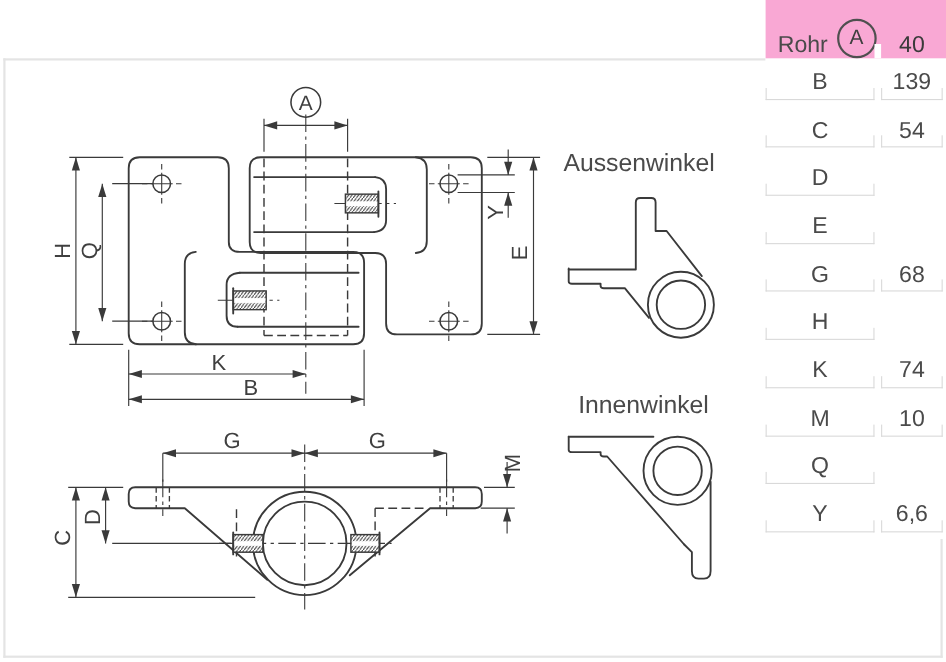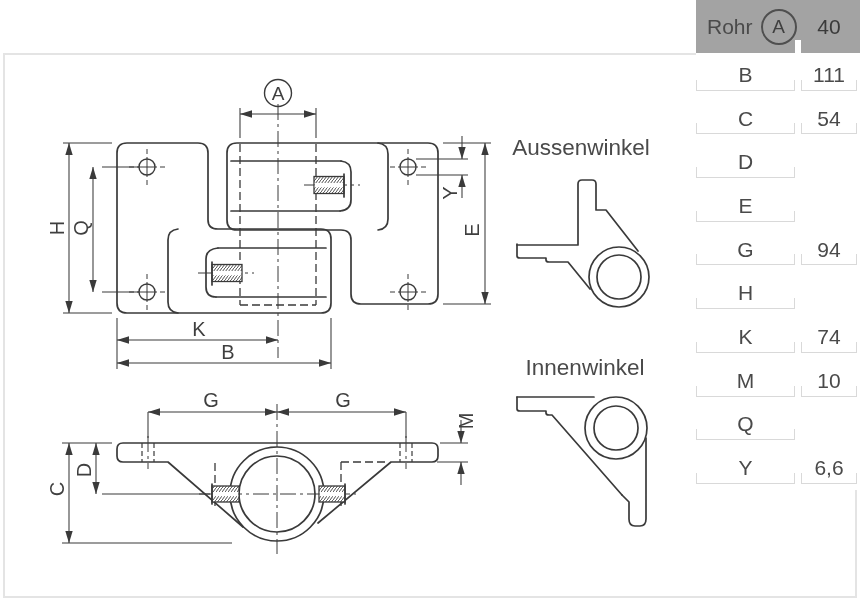--- a/index.html
+++ b/index.html
@@ -25,21 +25,21 @@
   .arr2{marker-start:url(#arw);marker-end:url(#arw)}
   .arr1{marker-end:url(#arw)}
   .scr {fill:url(#thr);stroke:#3a3a3a;stroke-width:1.3}
   #drawing text{font-family:"Liberation Sans",sans-serif;font-size:20px;fill:#3f3f3f}
   #drawing text.vlabel{font-size:22.5px;fill:#4a4a4a}
   #drawing text.sym{font-size:19px}
 
   
   .dtable{position:absolute;left:696px;top:0;width:164px;background:#fff;
           font-size:21px;color:#4a4a4a}
-  .thead{height:53px;background:#a3a3a3;display:flex;align-items:center;position:relative}
+  .thead{height:53px;background:#f9a8d4;display:flex;align-items:flex-end;position:relative}
   .hlabel{margin-left:11px}
   .hcircle{width:32px;height:32px;border:2px solid #4f4f4f;border-radius:50%;
            display:flex;align-items:center;justify-content:center;font-size:19px;
            margin-left:8px;color:#3f3f3f;flex:none}
   .hval{margin-left:auto;width:56px;text-align:center;font-weight:400;color:#3a3a3a;margin-right:3px}
   .hnotch{position:absolute;left:99px;bottom:0;width:6px;height:13px;background:#fff}
   .trow{height:43.7px;display:flex}
   .tcell{position:relative;display:flex;align-items:center;justify-content:center}
   .cl-cell{width:99px}
   .cv-cell{width:56px;margin-left:6px}
@@ -223,35 +223,35 @@
     <span class="hlabel">Rohr</span>
     <span class="hcircle">
         <span>A</span>
       </span>
     <span class="hval">40</span>
     <span class="hnotch"></span>
   </div>
 
   <div class="trow">
     <span class="tcell cl-cell">B</span>
-    <span class="tcell cv-cell">111</span>
+    <span class="tcell cv-cell">139</span>
   </div>
   <div class="trow">
     <span class="tcell cl-cell">C</span>
     <span class="tcell cv-cell">54</span>
   </div>
   <div class="trow">
     <span class="tcell cl-cell">D</span>
   </div>
   <div class="trow">
     <span class="tcell cl-cell">E</span>
   </div>
   <div class="trow">
     <span class="tcell cl-cell">G</span>
-    <span class="tcell cv-cell">94</span>
+    <span class="tcell cv-cell">68</span>
   </div>
   <div class="trow">
     <span class="tcell cl-cell">H</span>
   </div>
   <div class="trow">
     <span class="tcell cl-cell">K</span>
     <span class="tcell cv-cell">74</span>
   </div>
   <div class="trow">
     <span class="tcell cl-cell">M</span>

